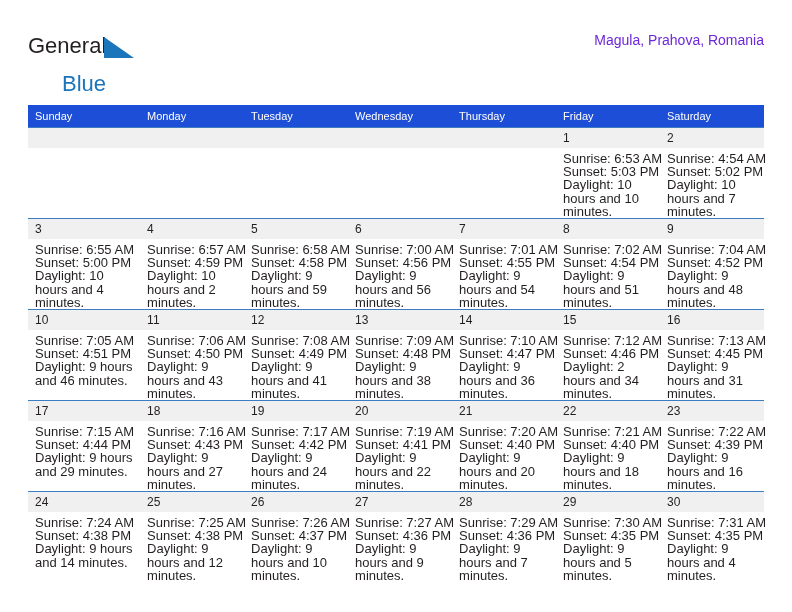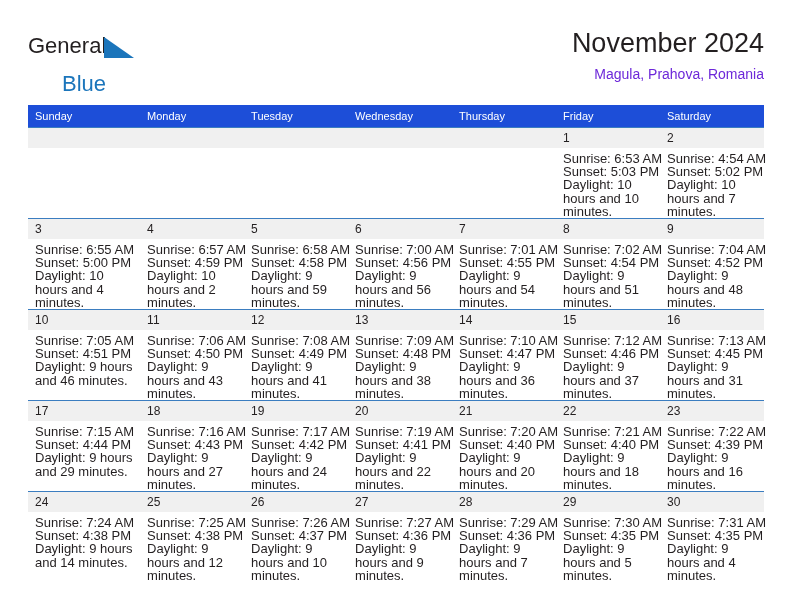--- a/index.html
+++ b/index.html
@@ -153,21 +153,20 @@
       <span class="brand-general">General</span>
       <span class="brand-mark">
         <svg width="32" height="22" viewBox="0 0 32 22" xmlns="http://www.w3.org/2000/svg">
           <polygon points="0,0 30,21 0,21" fill="#1b75bb"></polygon>
         </svg>
       </span>
       <span class="brand-blue">Blue</span>
     </div>
 
     <div class="title-wrap">
-      <div class="cal-title">November 2024</div>
       <div class="cal-subtitle">Magula, Prahova, Romania</div>
     </div>
 
   </div>
 
   <table class="calendar">
     <thead>
       <tr>
         <th>Sunday</th>
         <th>Monday</th>
@@ -309,21 +308,21 @@
               <div>Sunrise: 7:10 AM</div>
               <div>Sunset: 4:47 PM</div>
               <div class="wrap">Daylight: 9 hours and 36 minutes.</div>
             </div>
           </td>
           <td>
             <div class="daynum">15</div>
             <div class="details">
               <div>Sunrise: 7:12 AM</div>
               <div>Sunset: 4:46 PM</div>
-              <div class="wrap">Daylight: 9 hours and 37 minutes.</div>
+              <div class="wrap">Daylight: 2 hours and 34 minutes.</div>
             </div>
           </td>
           <td>
             <div class="daynum">16</div>
             <div class="details">
               <div>Sunrise: 7:13 AM</div>
               <div>Sunset: 4:45 PM</div>
               <div class="wrap">Daylight: 9 hours and 31 minutes.</div>
             </div>
           </td>

